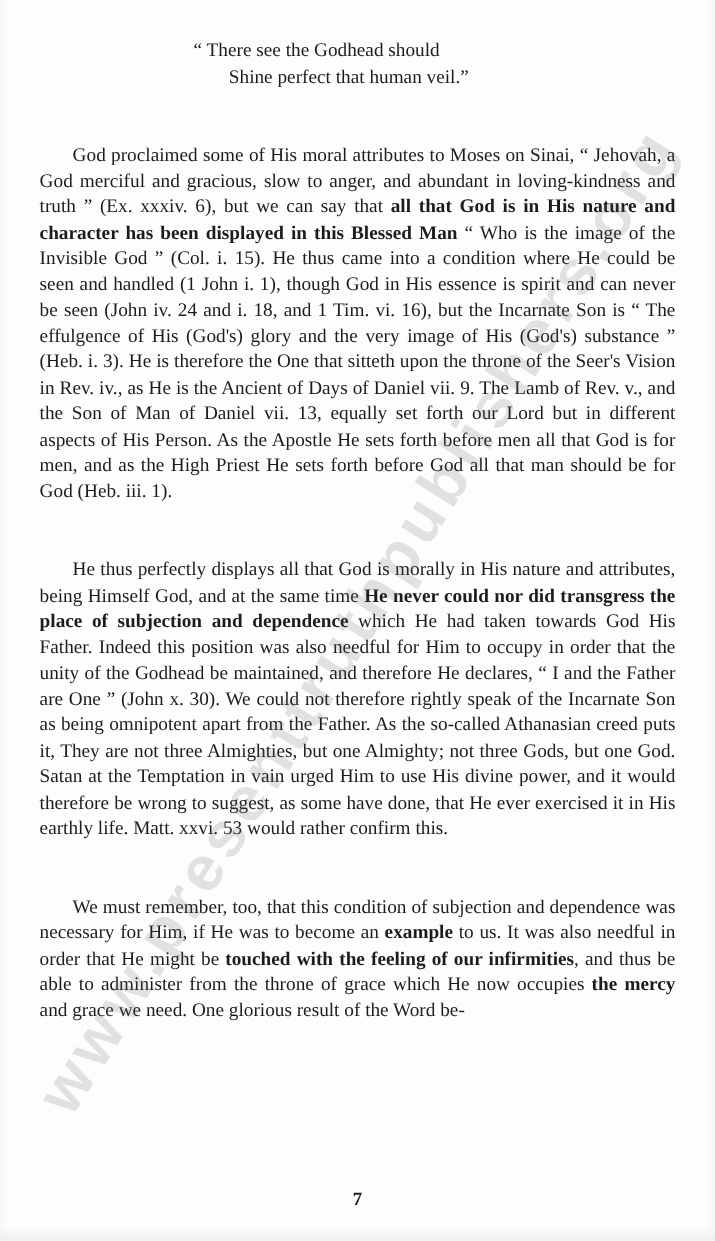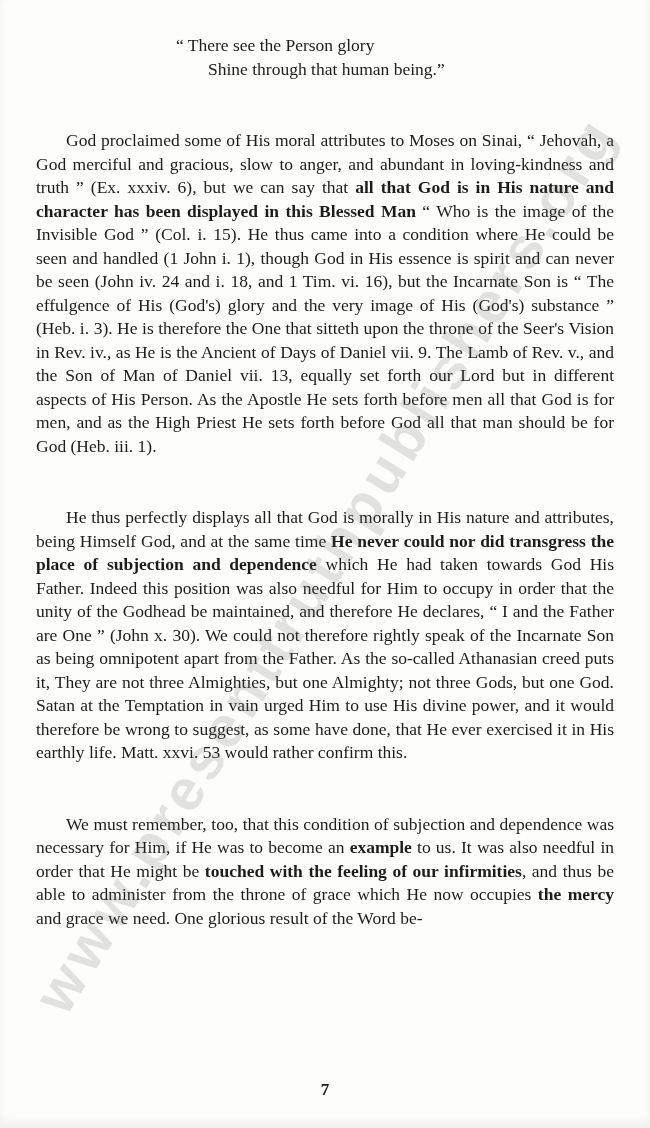--- a/index.html
+++ b/index.html
@@ -72,22 +72,22 @@
   }
 </style>
 </head>
 <body>
 
 <div class="page">
   <div class="watermark">www.presenttruthpublishers.org</div>
 
   <div class="page-body">
       <div class="quote">
-        <div class="quote-line">“ There see the Person glory</div>
-        <div class="quote-line quote-line-2">Shine through that human being.”</div>
+        <div class="quote-line">“ There see the Godhead should</div>
+        <div class="quote-line quote-line-2">Shine perfect that human veil.”</div>
       </div>
       <p class="para indent"><span>God proclaimed some of His moral attributes to Moses on Sinai, “ Jehovah, a God merciful and gracious, slow to anger, and abundant in loving-kindness and truth ” (Ex. xxxiv. 6), but we can say that </span><b>all that God is in His nature and character has been displayed in this Blessed Man</b><span> “ Who is the image of the Invisible God ” (Col. i. 15). He thus came into a condition where He could be seen and handled (1 John i. 1), though God in His essence is spirit and can never be seen (John iv. 24 and i. 18, and 1 Tim. vi. 16), but the Incarnate Son is “ The effulgence of His (God's) glory and the very image of His (God's) substance ” (Heb. i. 3).  He is therefore the One that sitteth upon the throne of the Seer's Vision in Rev. iv., as He is the Ancient of Days of Daniel vii. 9.  The Lamb of Rev. v., and the Son of Man of Daniel vii. 13, equally set forth our Lord but in different aspects of His Person.  As the Apostle He sets forth before men all that God is for men, and as the High Priest He sets forth before God all that man should be for God (Heb. iii. 1).</span></p>
       <p class="para indent"><span>He thus perfectly displays all that God is morally in His nature and attributes, being Himself God, and at the same time </span><b>He never could nor did transgress the place of subjection and dependence</b><span> which He had taken towards God His Father.  Indeed this position was also needful for Him to occupy in order that the unity of the Godhead be maintained, and therefore He declares, “ I and the Father are One ” (John x. 30).  We could not therefore rightly speak of the Incarnate Son as being omnipotent apart from the Father. As the so-called Athanasian creed puts it, They are not three Almighties, but one Almighty; not three Gods, but one God.  Satan at the Temptation in vain urged Him to use His divine power, and it would therefore be wrong to suggest, as some have done, that He ever exercised it in His earthly life.  Matt. xxvi. 53 would rather confirm this.</span></p>
       <p class="para indent"><span>We must remember, too, that this condition of subjection and dependence was necessary for Him, if He was to become an </span><b>example</b><span> to us.  It was also needful in order that He might be </span><b>touched with the feeling of our infirmities</b><span>, and thus be able to administer from the throne of grace which He now occupies </span><b>the mercy</b><span> and grace we need.  One glorious result of the Word be-</span></p>
     </div>
 
   <div class="page-number">7</div>
 </div>
 
 </body></html>

